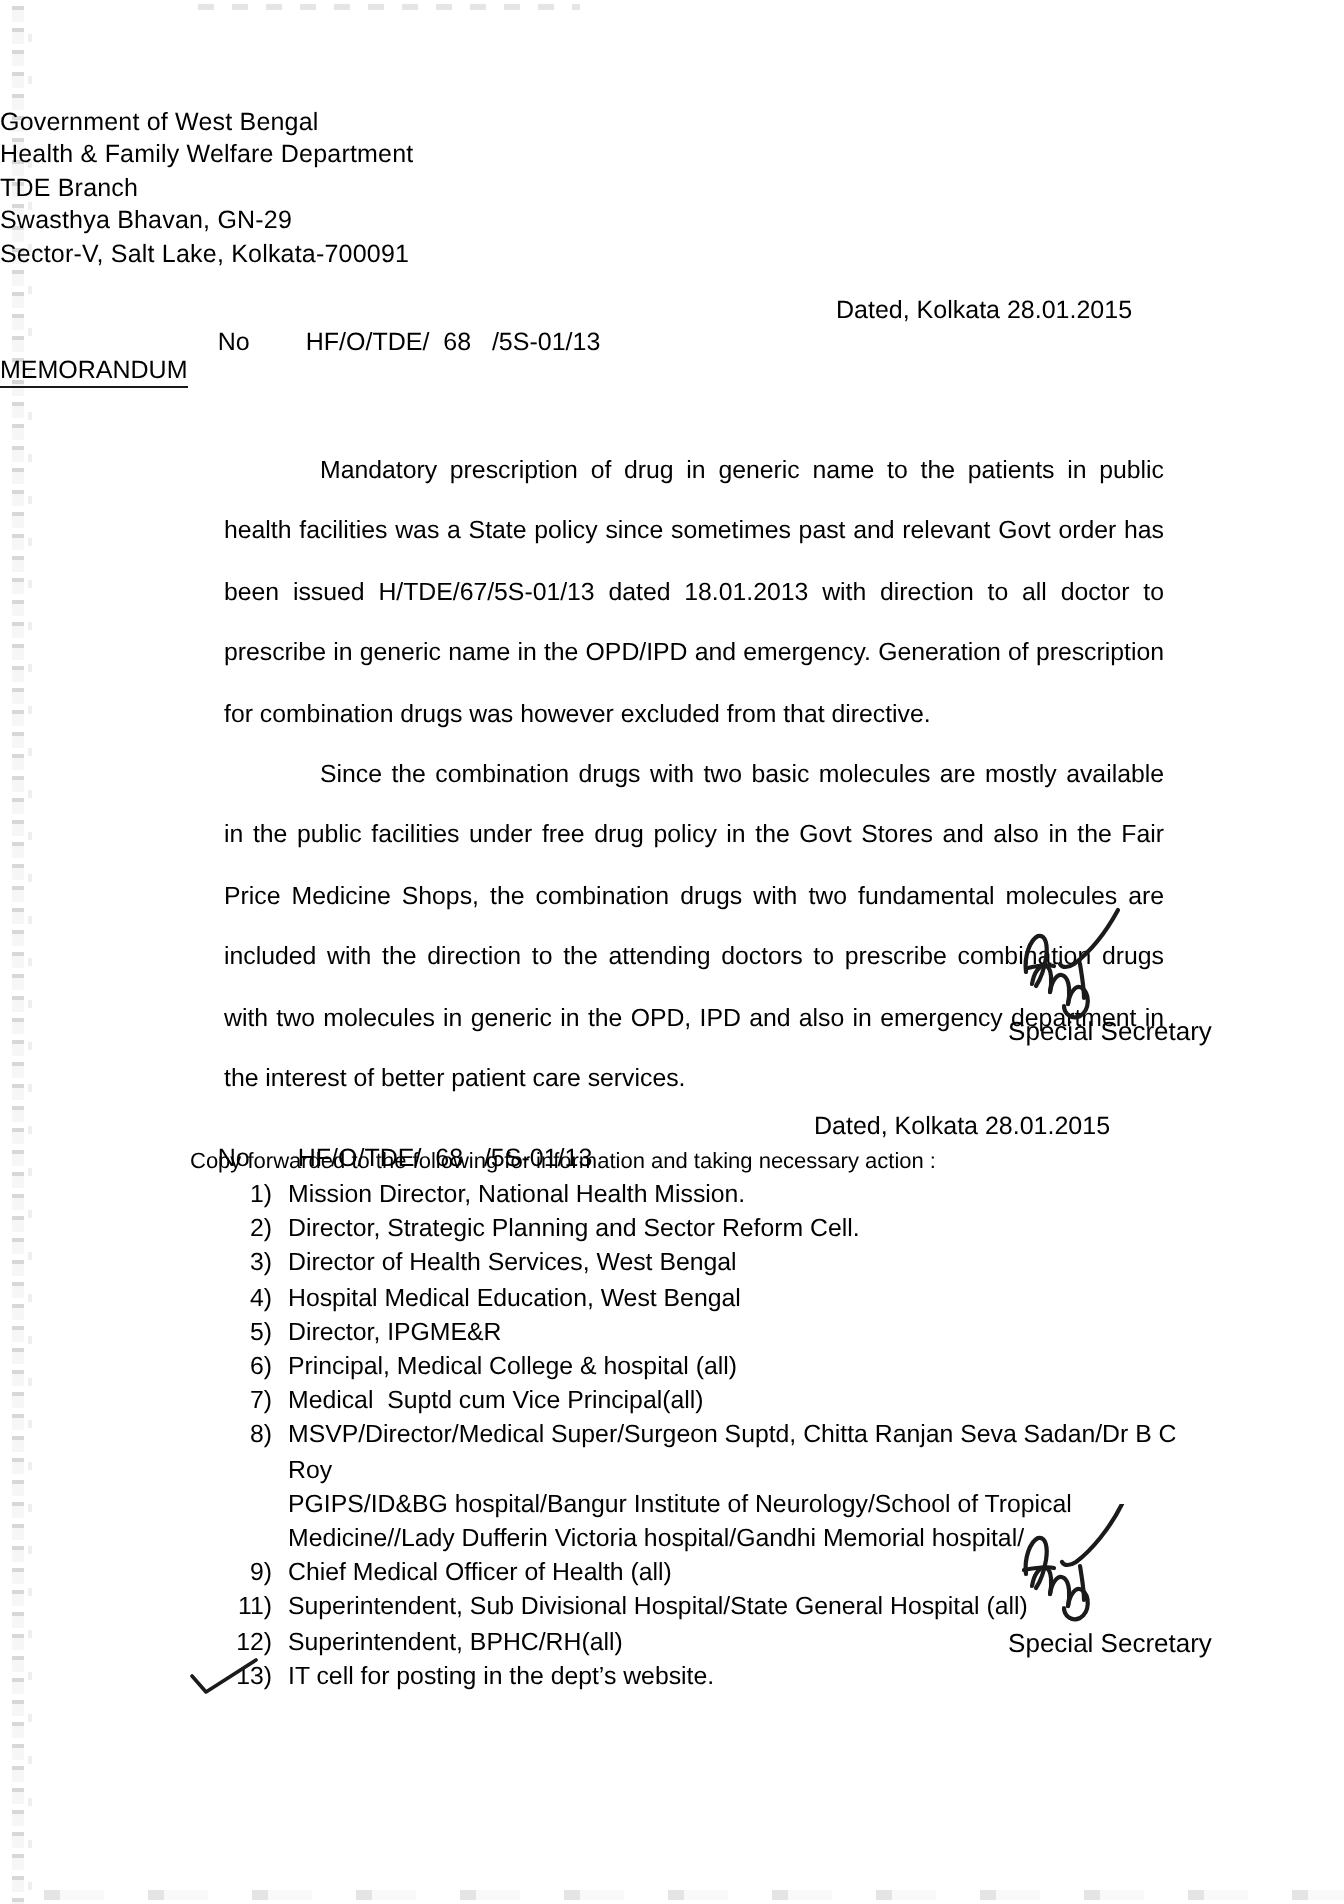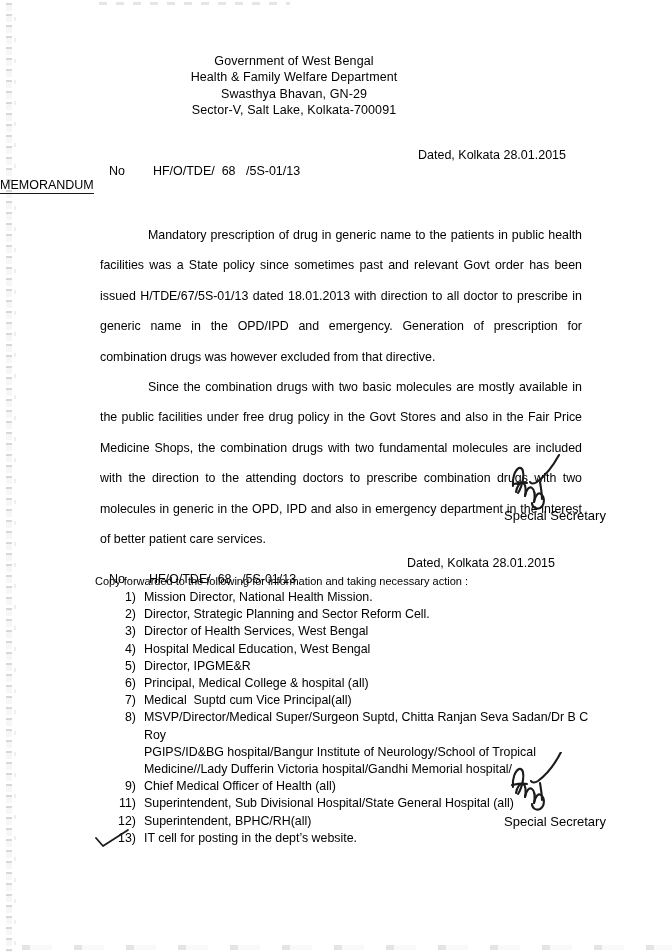--- a/index.html
+++ b/index.html
@@ -82,21 +82,20 @@
     );
     opacity: 0.5;
   }
 
   
   .letterhead {
     position: absolute;
     left: 0;
     top: 53px;
     width: 588px;
-    text-align: center;
     font-size: 12.5px;
     line-height: 16.4px;
     letter-spacing: 0.1px;
   }
   .letterhead > div { white-space: pre; }
 
   
   .refline {
     position: absolute;
     left: 95px;
@@ -130,21 +129,21 @@
     position: absolute;
     left: 96px;
     top: 220px;
     width: 486px;
     font-size: 12.4px;
     line-height: 30.4px;
     text-align: justify;
     text-justify: inter-word;
   }
   .body-block p {
-    margin: 0 0 0 4px;
+    margin: 0 0 0 16px;
     text-indent: 48px;
   }
   .body-block p.p2 { margin-top: 0px; }
 
   
   .sig-wrap-1 {
     position: absolute;
     left: 487px;
     top: 452px;
     width: 130px;
@@ -248,20 +247,21 @@
 <div class="page">
 
   <div class="scan-edge-left"></div>
   <div class="scan-edge-left2"></div>
   <div class="scan-edge-top"></div>
   <div class="scan-edge-bottom"></div>
 
   <div class="letterhead">
     <div>Government of West Bengal</div>
     <div>Health &amp; Family Welfare Department</div>
+    <div>TDE Branch</div>
     <div>Swasthya Bhavan, GN-29</div>
     <div>Sector-V, Salt Lake, Kolkata-700091</div>
   </div>
 
   <div class="refline">
     <span>No</span><span style="display:inline-block;width:28px"></span><span>HF/O/TDE/  68   /5S-01/13</span>
     <span class="date">Dated, Kolkata 28.01.2015</span>
   </div>
 
   <div class="memorandum">

